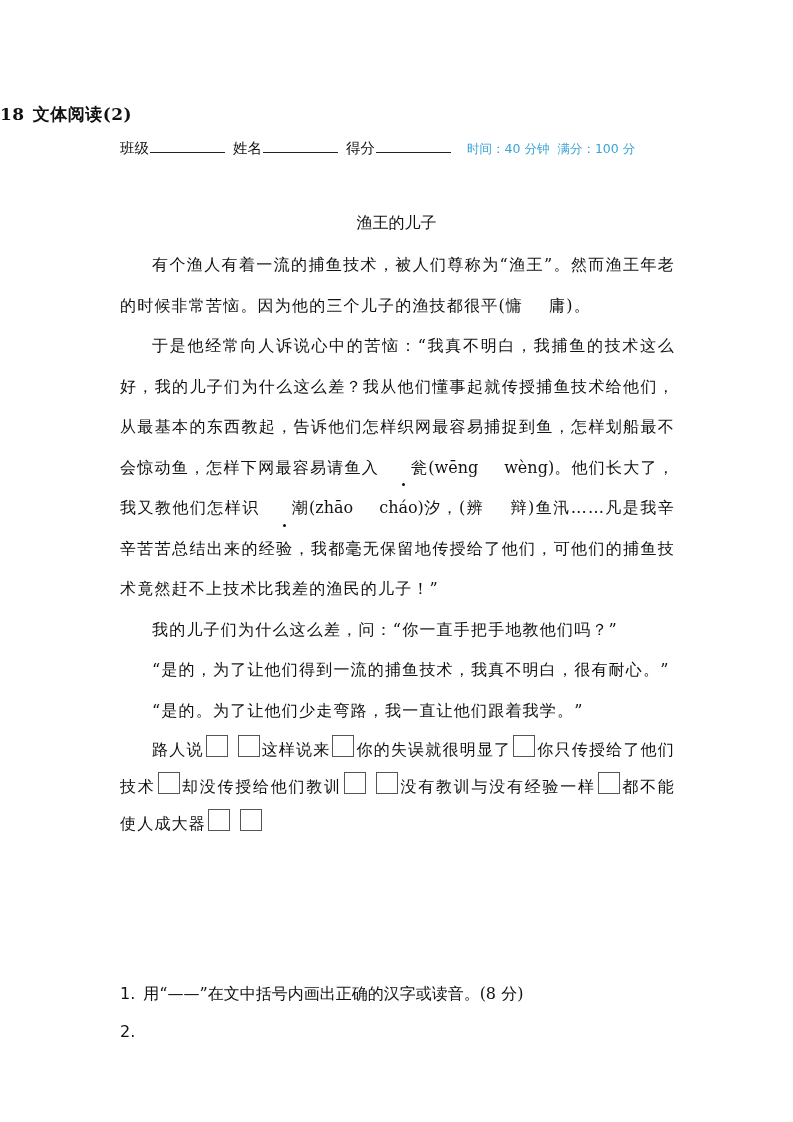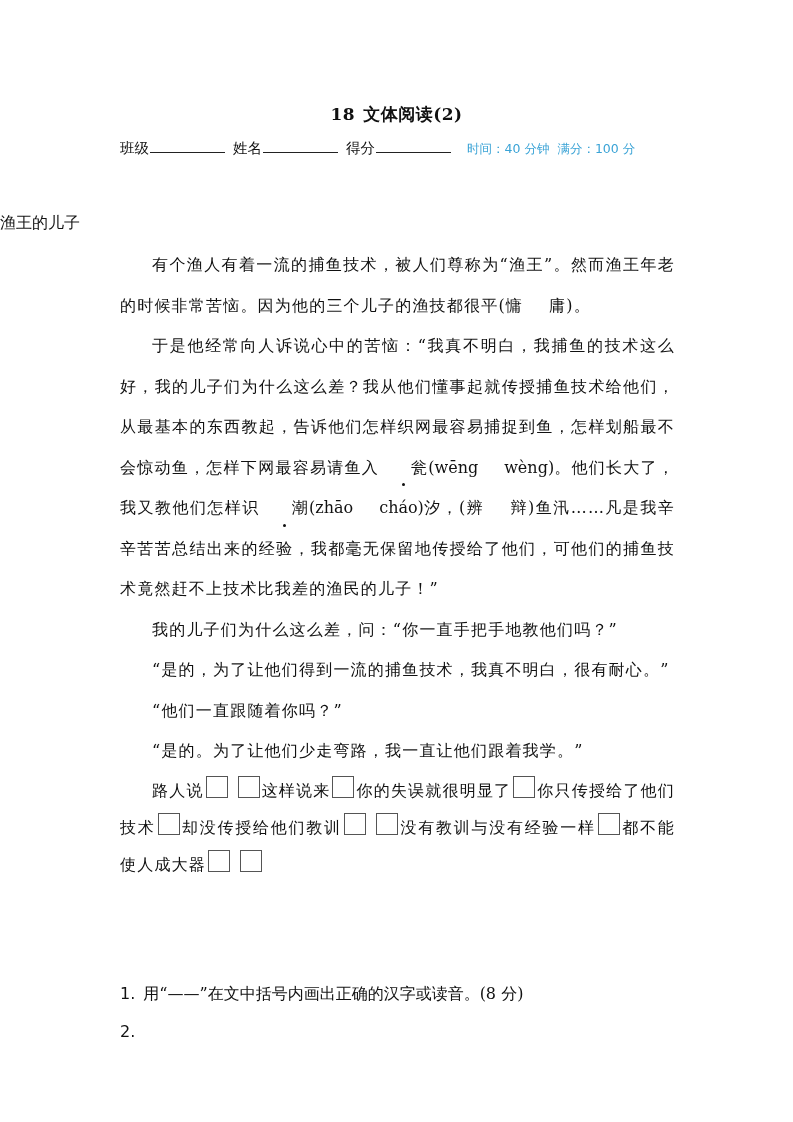--- a/index.html
+++ b/index.html
@@ -19,21 +19,20 @@
       position: absolute;
       left: 0; top: 0;
       width: 793px;
       height: 1122px;
     }
     .title {
       position: absolute;
       top: 103px;
       left: 0;
       width: 793px;
-      text-align: center;
       font-size: 17px;
       font-weight: bold;
       letter-spacing: 0.5px;
     }
     .title .num { margin-right: 8px; }
     .info-row {
       position: absolute;
       top: 138px;
       left: 120px;
       width: 560px;
@@ -64,21 +63,21 @@
       font-size: 17px;
       font-weight: bold;
       font-family: "DejaVu Sans", "Liberation Sans", sans-serif;
     }
     .section-head .pts { font-weight: normal; font-family: "DejaVu Serif", "Liberation Serif", serif; }
     .story-title {
       position: absolute;
       top: 213px;
       left: 0;
       width: 793px;
-      text-align: left;
+      text-align: center;
       font-size: 16px;
       font-family: "DejaVu Sans", "Liberation Sans", sans-serif;
     }
     .passage {
       position: absolute;
       top: 245px;
       left: 120px;
       width: 555px;
       font-size: 16px;
       line-height: 40.5px;
@@ -161,21 +160,20 @@
 
   <div class="story-title">渔王的儿子</div>
 
   <div class="passage">
     <p><span>有个渔人有着一流的捕鱼技术，被人们尊称为“渔王”。然而渔王年老的时候非常苦恼。因为他的三个儿子的渔技都很平(</span><span>慵</span><span class="gap"></span><span>庸</span><span>)。</span></p>
 
     <p><span>于是他经常向人诉说心中的苦恼：“我真不明白，我捕鱼的技术这么好，我的儿子们为什么这么差？我从他们懂事起就传授捕鱼技术给他们，从最基本的东西教起，告诉他们怎样织网最容易捕捉到鱼，怎样划船最不会惊动鱼，怎样下网最容易请鱼入</span><span class="dot">瓮</span><span class="py">(wēng</span><span class="gap"></span><span class="py">wèng)</span><span>。他们长大了，我又教他们怎样识</span><span class="dot">潮</span><span class="py">(zhāo</span><span class="gap"></span><span class="py">cháo)</span><span>汐，(</span><span>辨</span><span class="gap"></span><span>辩</span><span>)鱼汛……凡是我辛辛苦苦总结出来的经验，我都毫无保留地传授给了他们，可他们的捕鱼技术竟然赶不上技术比我差的渔民的儿子！”</span></p>
 
     <p>我的儿子们为什么这么差，问：“你一直手把手地教他们吗？”</p>
     <p>“是的，为了让他们得到一流的捕鱼技术，我真不明白，很有耐心。”</p>
-    <p>“他们一直跟随着你吗？”</p>
     <p>“是的。为了让他们少走弯路，我一直让他们跟着我学。”</p>
 
     <p class="fill-para"><span>路人说</span><span class="box"></span><span class="box pair-second"></span><span>这样说来</span><span class="box"></span><span>你的失误就很明显了</span><span class="box"></span><span>你只传授给了他们技术</span><span class="box"></span><span>却没传授给他们教训</span><span class="box"></span><span class="box pair-second"></span><span>没有教训与没有经验一样</span><span class="box"></span><span>都不能使人成大器</span><span class="box"></span><span class="box pair-second"></span></p>
   </div>
 
   <div class="questions">
     <div class="q">
       <span class="qnum">1.</span>
       <span>用“——”在文中括号内画出正确的汉字或读音。(8 分)</span>
     </div>

